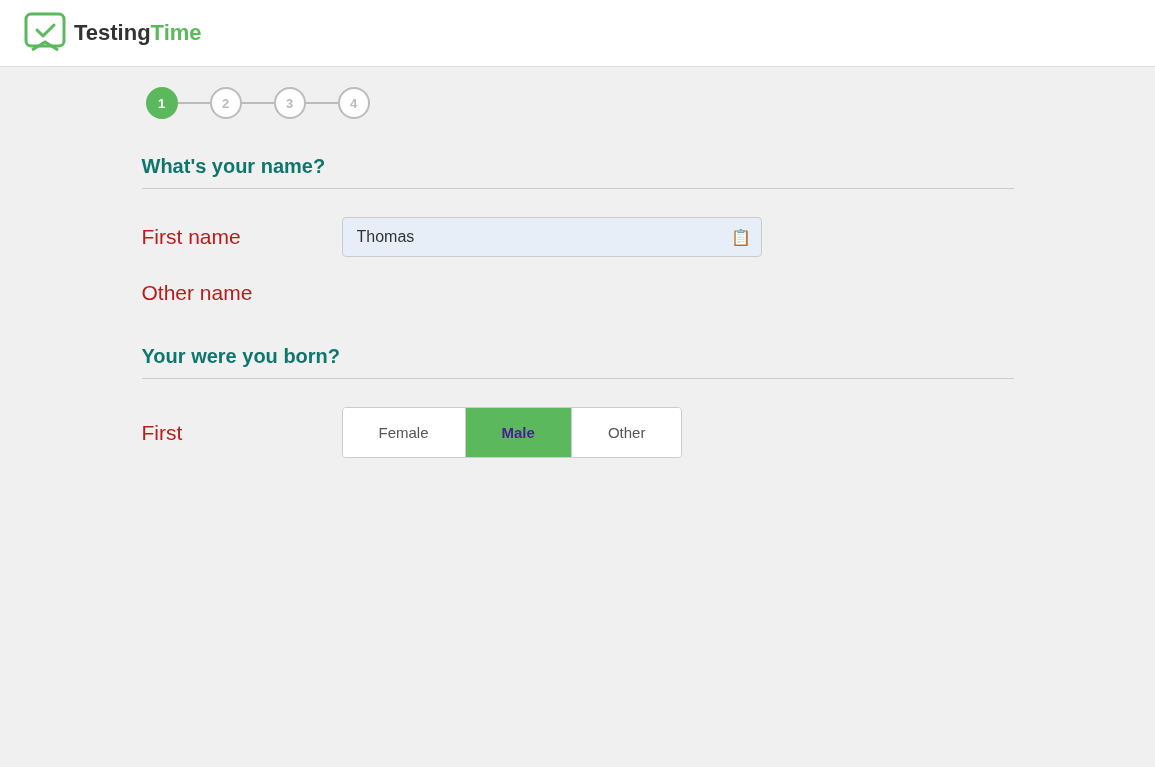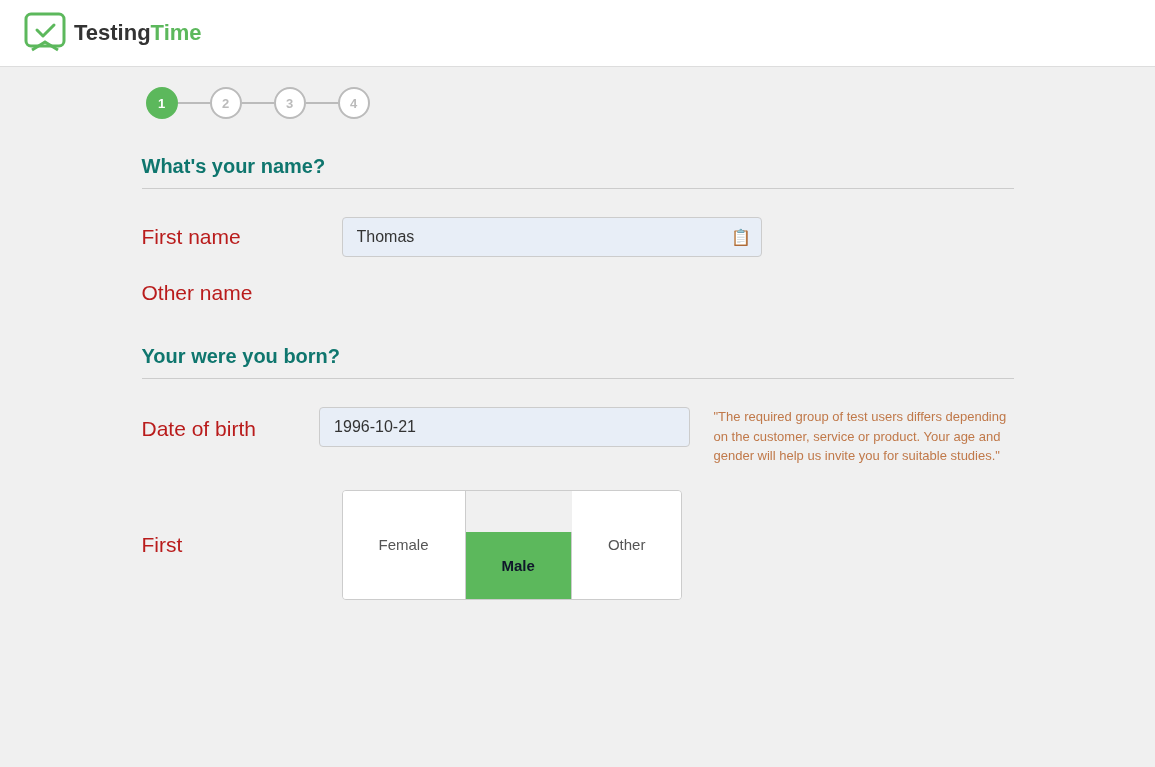--- a/index.html
+++ b/index.html
@@ -126,36 +126,35 @@
     }
 
     
     .gender-group {
       display: flex;
       border: 1px solid #ccc;
       border-radius: 4px;
       overflow: hidden;
     }
     .gender-btn {
-      padding: 25px 36px;
+      padding: 16px 36px;
       font-size: 15px;
       background: #fff;
       border: none;
       border-right: 1px solid #ccc;
       cursor: pointer;
       color: #555;
     }
     .gender-btn:last-child {
       border-right: none;
     }
     .gender-btn.active {
       background: #5cb85c;
-      color: #0f172a;
-      font-weight: bold;
-      margin-top: 41px;
+      color: #4c1d95;
+      font-weight: bold;
     }
 
     
     .info-text {
       margin-left: 24px;
       max-width: 300px;
       font-size: 13px;
       color: #c0794a;
       line-height: 1.5;
     }
@@ -210,25 +209,20 @@
 
     <div class="form-row">
       <label class="form-label">Other name</label>
     </div>
   </div>
 
   <div class="section">
     <h2 class="section-title">Your were you born?</h2>
     <hr class="section-divider">
 
-    <div class="birth-row form-row">
-      <label class="form-label">Date of birth</label>
-      <input type="text" class="form-input" value="1996-10-21" style="">
-      <div class="info-text">"The required group of test users differs depending on the customer, service or product. Your age and gender will help us invite you for suitable studies."</div>
-    </div>
 
     <div class="form-row">
       <label class="form-label">First</label>
       <div class="gender-group">
         <button class="gender-btn">Female</button>
         <button class="gender-btn active">Male</button>
         <button class="gender-btn">Other</button>
       </div>
     </div>
   </div>

